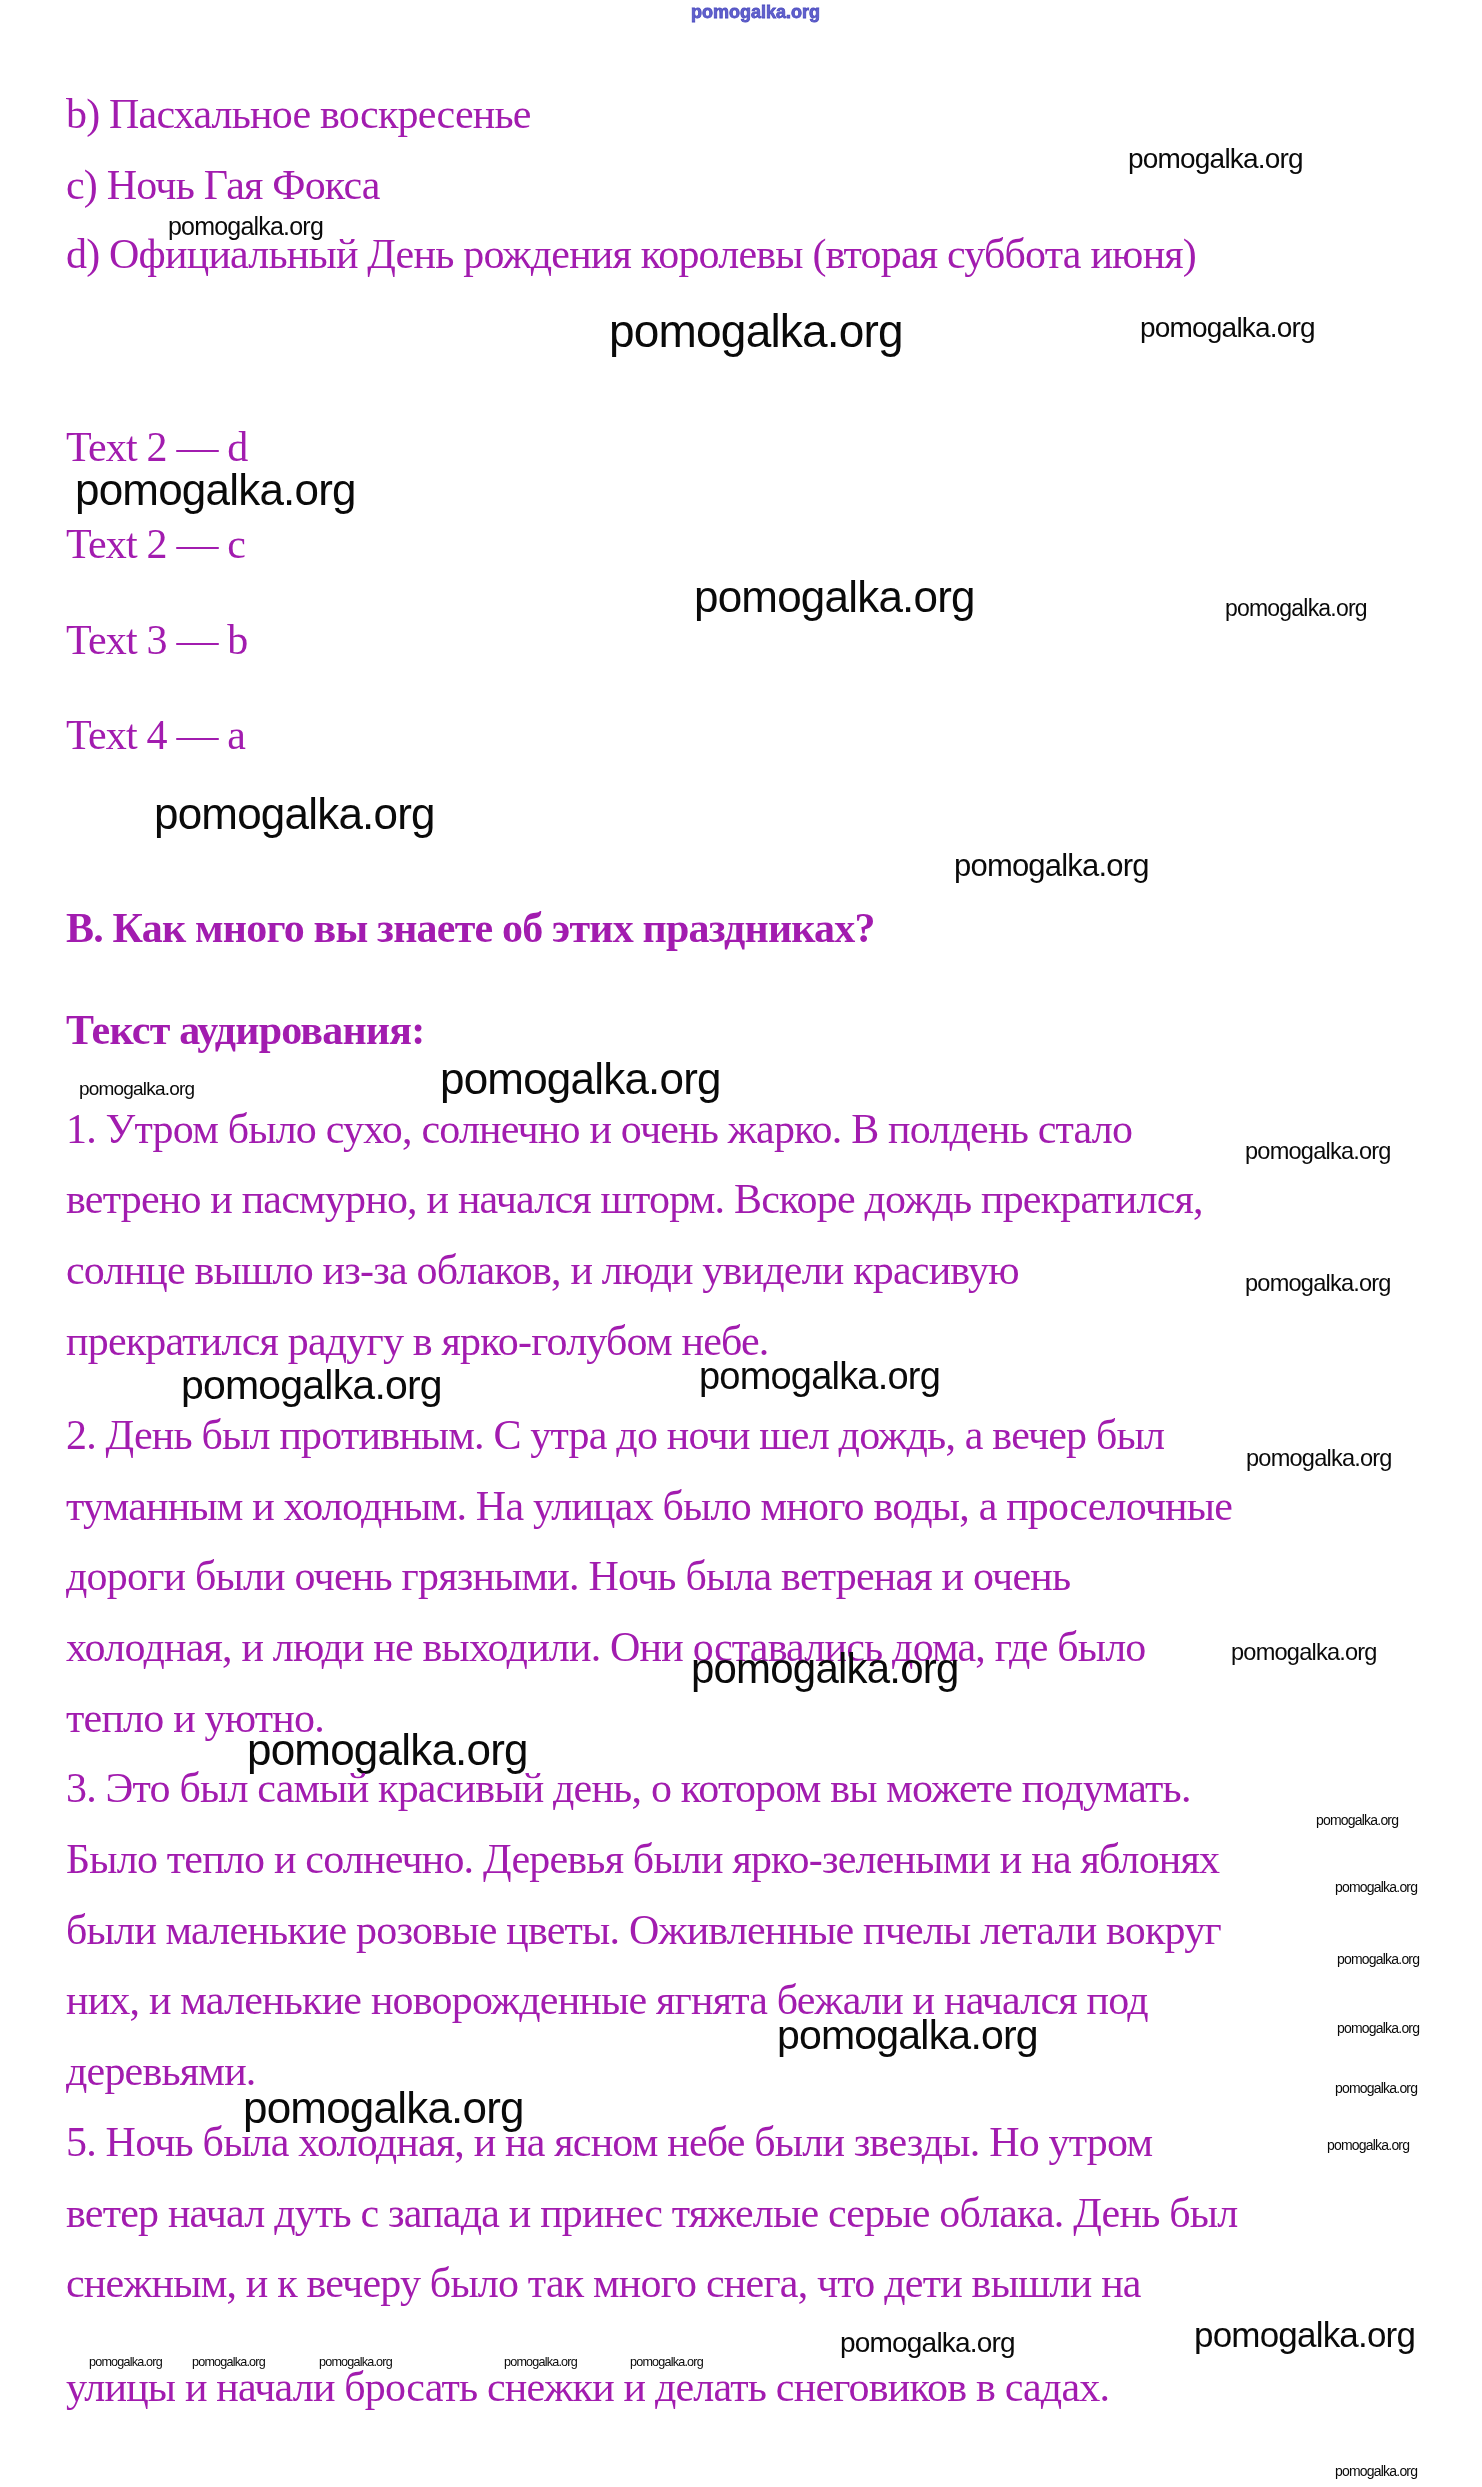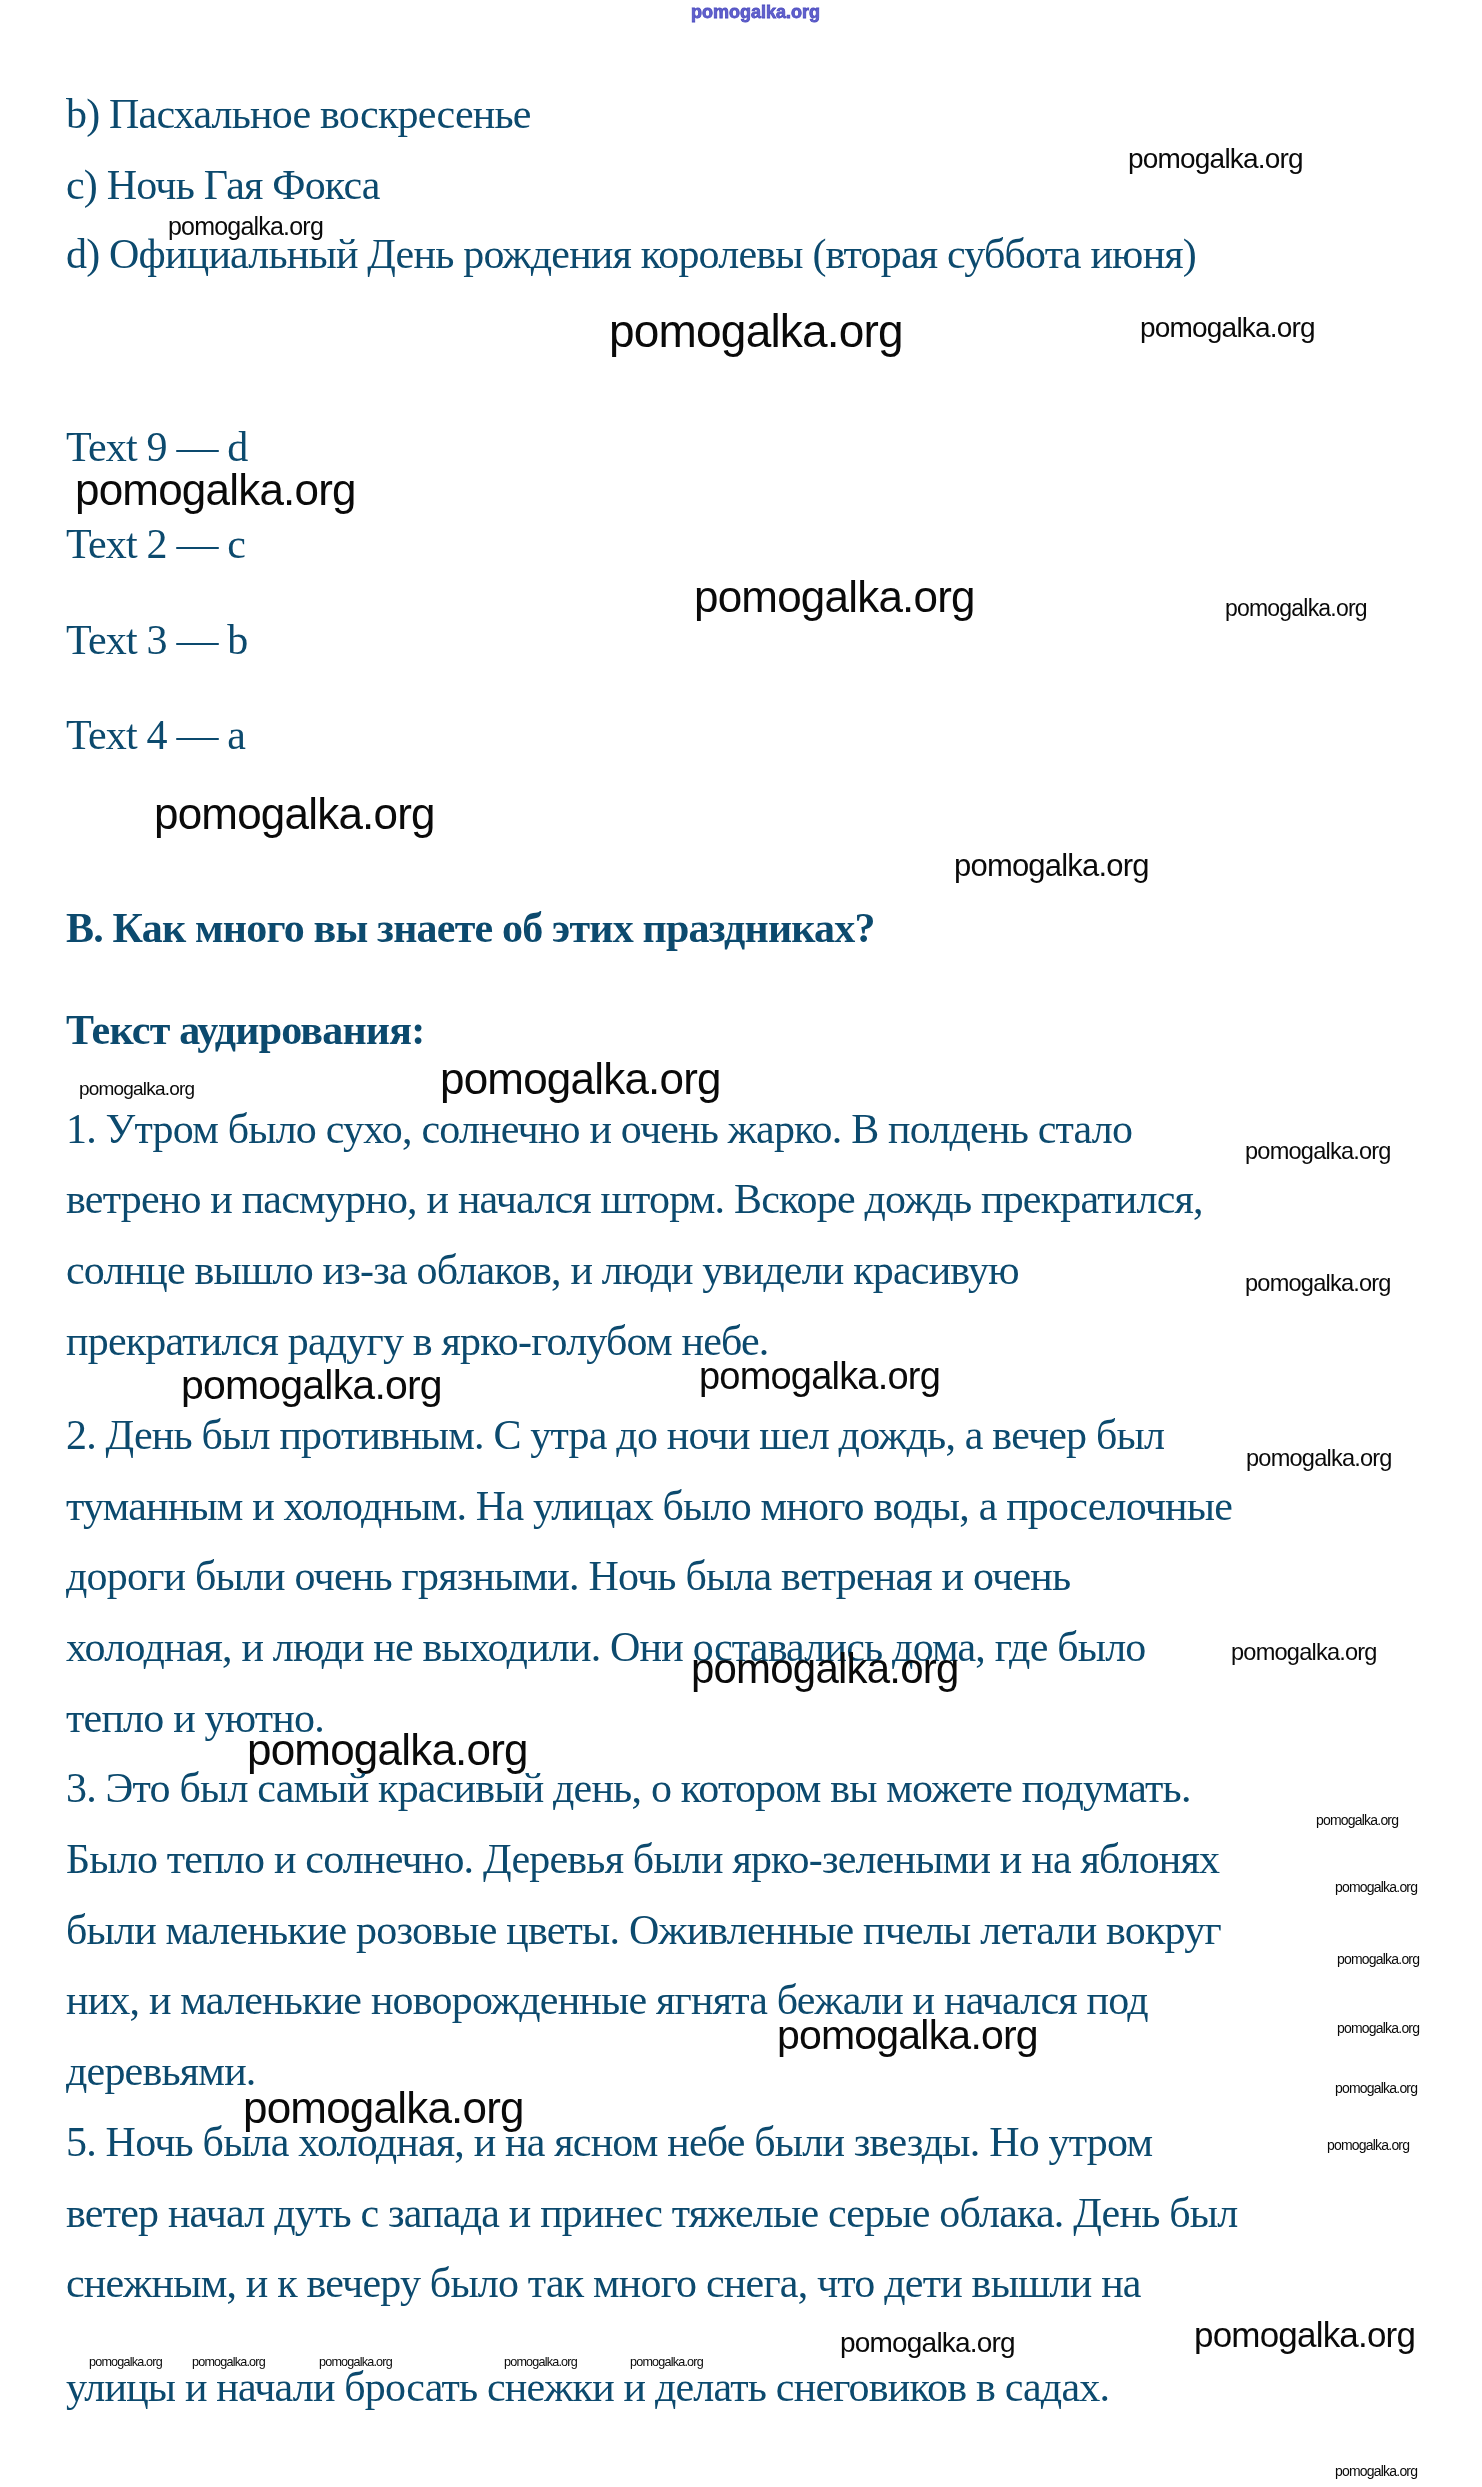--- a/index.html
+++ b/index.html
@@ -12,21 +12,21 @@
     overflow: hidden;
     font-family: "Liberation Serif", serif;
     color: #000;
   }
   .line {
     position: absolute;
     white-space: nowrap;
     font-family: "Liberation Serif", serif;
     font-size: 42px;
     letter-spacing: -0.8px;
-    color: #0c4a6e;
+    color: #a21caf;
     line-height: 1.1;
   }
   .bold { font-weight: bold; }
   .wm {
     position: absolute;
     white-space: nowrap;
     font-family: "Liberation Sans", sans-serif;
     color: #0a0a0a;
     letter-spacing: -0.8px;
     line-height: 1;
@@ -48,21 +48,21 @@
 
   <div class="line" style="left:66px; top:91px;">b) Пасхальное воскресенье</div>
   <div class="wm" style="left:1128px; top:145px; font-size:28px;">pomogalka.org</div>
   <div class="line" style="left:66px; top:162px;">c) Ночь Гая Фокса</div>
   <div class="wm" style="left:168px; top:214px; font-size:25px;">pomogalka.org</div>
   <div class="line" style="left:66px; top:231px;">d) Официальный День рождения королевы (вторая суббота июня)</div>
 
   <div class="wm" style="left:609px; top:308px; font-size:46px;">pomogalka.org</div>
   <div class="wm" style="left:1140px; top:314px; font-size:28px;">pomogalka.org</div>
 
-  <div class="line" style="left:66px; top:424px;">Text 9 — d</div>
+  <div class="line" style="left:66px; top:424px;">Text 2 — d</div>
   <div class="wm" style="left:75px; top:468px; font-size:44px;">pomogalka.org</div>
   <div class="line" style="left:66px; top:521px;">Text 2 — c</div>
   <div class="wm" style="left:694px; top:575px; font-size:44px;">pomogalka.org</div>
   <div class="wm" style="left:1225px; top:597px; font-size:23px;">pomogalka.org</div>
   <div class="line" style="left:66px; top:617px;">Text 3 — b</div>
   <div class="line" style="left:66px; top:712px;">Text 4 — a</div>
 
   <div class="wm" style="left:154px; top:792px; font-size:44px;">pomogalka.org</div>
   <div class="wm" style="left:954px; top:850px; font-size:31px;">pomogalka.org</div>
 

